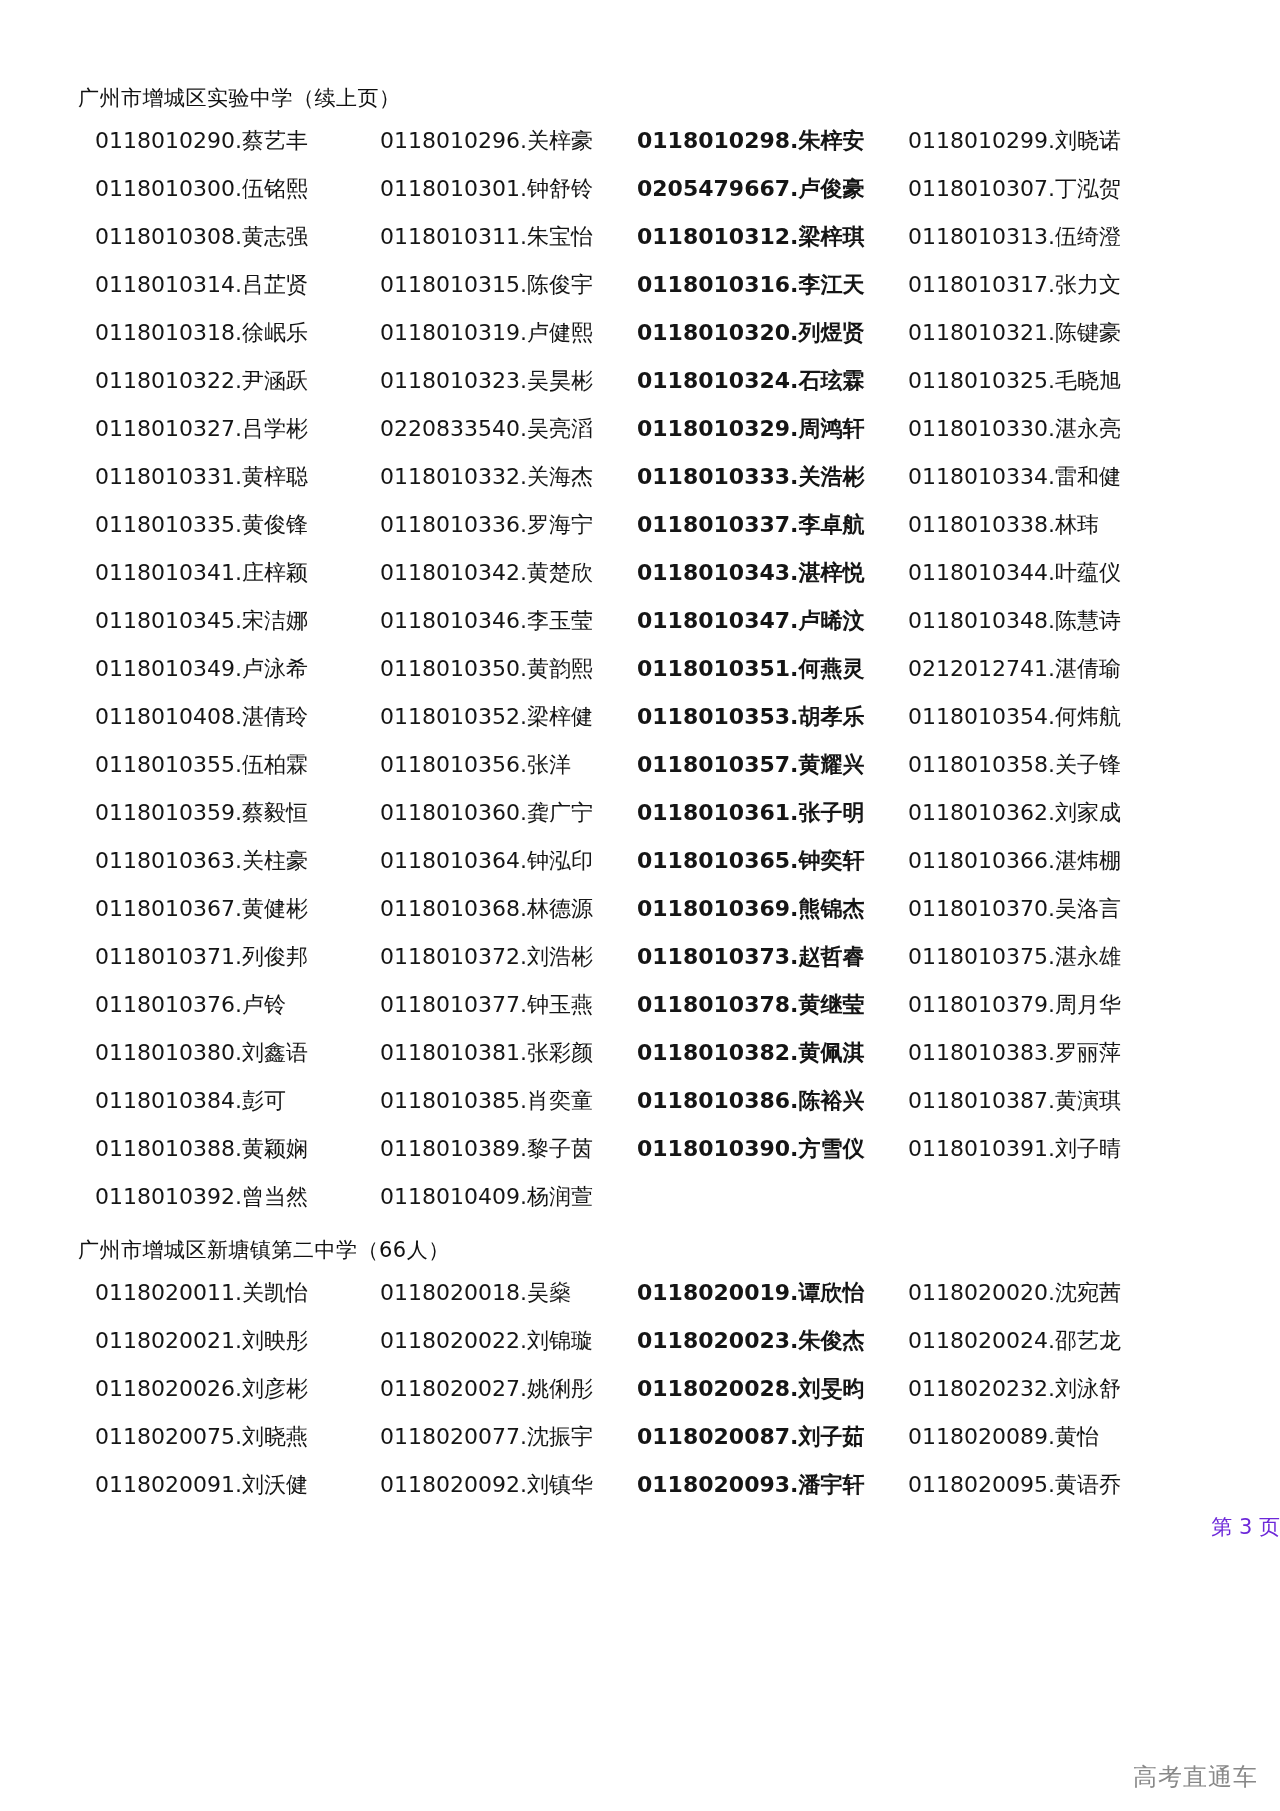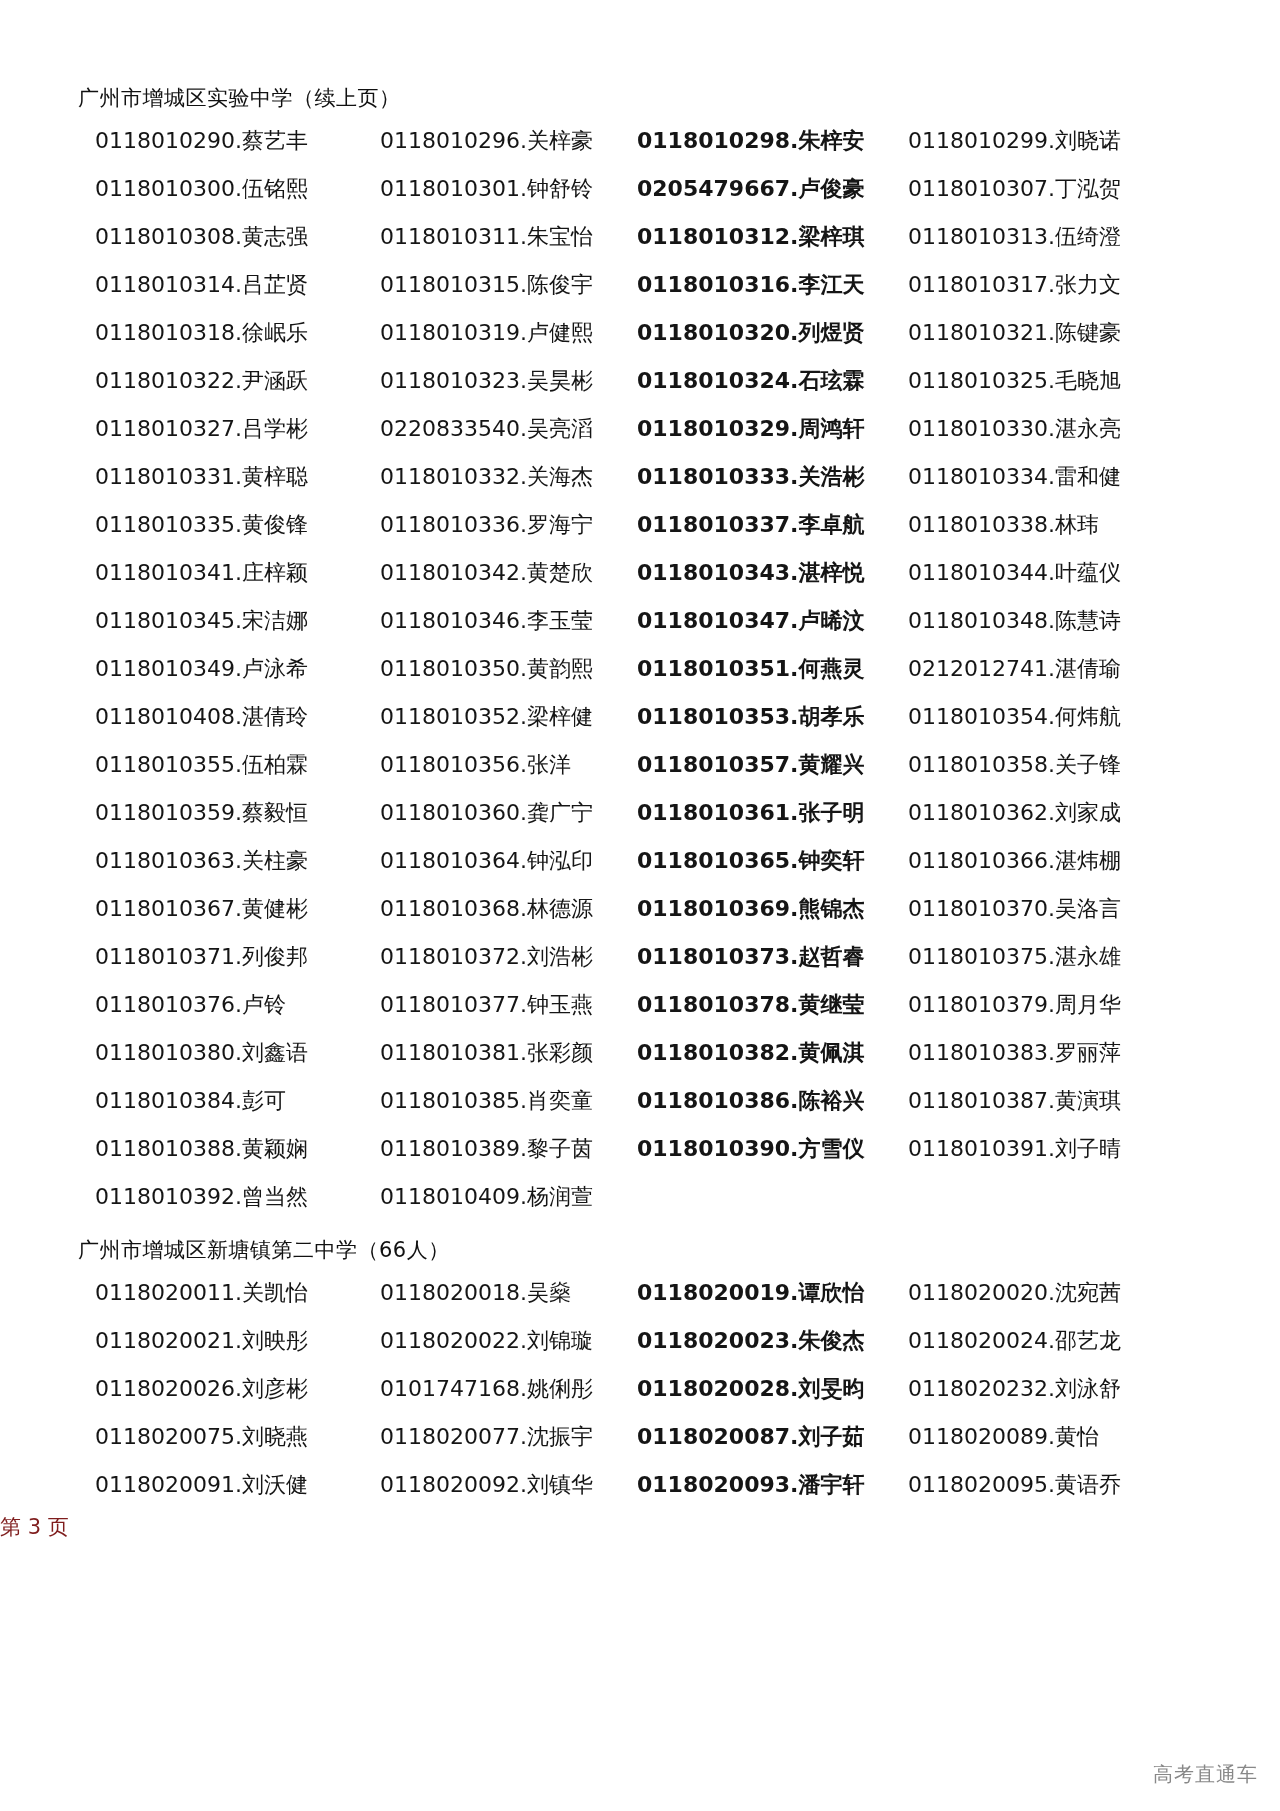--- a/index.html
+++ b/index.html
@@ -14,26 +14,26 @@
   .grid {
     position:absolute; left:95px;
   }
   .row { height:48px; position:relative; }
   .cell {
     position:absolute; top:0;
     font-size:22px; line-height:30px; white-space:nowrap; color:#151515;
   }
   .c0 { left:0; } .c1 { left:285px; } .c2 { left:542px;font-weight:bold; } .c3 { left:813px; }
   .page-number {
-    position:absolute; left:0; width:1280px; top:1513px; text-align:left;
-    font-size:21px; color:#7f1d1d;
+    position:absolute; left:0; width:1280px; top:1513px; text-align:right;
+    font-size:21px; color:#6d28d9;
   }
   .watermark {
     position:absolute; right:22px; top:1761px;
-    font-size:20px; color:#888; letter-spacing:1px;text-align:right;
+    font-size:24px; color:#888; letter-spacing:1px;text-align:right;
   }
 </style>
 </head>
 <body>
 
 <div class="section-title" style="top:84px;">广州市增城区实验中学（续上页）</div>
 <div class="grid" id="grid0" style="top:126px;">
     <div class="row">
       <div class="cell c0">0118010290.蔡艺丰</div>
       <div class="cell c1">0118010296.关梓豪</div>
@@ -183,21 +183,21 @@
       <div class="cell c3">0118020020.沈宛茜</div>
     </div>
     <div class="row">
       <div class="cell c0">0118020021.刘映彤</div>
       <div class="cell c1">0118020022.刘锦璇</div>
       <div class="cell c2">0118020023.朱俊杰</div>
       <div class="cell c3">0118020024.邵艺龙</div>
     </div>
     <div class="row">
       <div class="cell c0">0118020026.刘彦彬</div>
-      <div class="cell c1">0101747168.姚俐彤</div>
+      <div class="cell c1">0118020027.姚俐彤</div>
       <div class="cell c2">0118020028.刘旻昀</div>
       <div class="cell c3">0118020232.刘泳舒</div>
     </div>
     <div class="row">
       <div class="cell c0">0118020075.刘晓燕</div>
       <div class="cell c1">0118020077.沈振宇</div>
       <div class="cell c2">0118020087.刘子茹</div>
       <div class="cell c3">0118020089.黄怡</div>
     </div>
     <div class="row">

